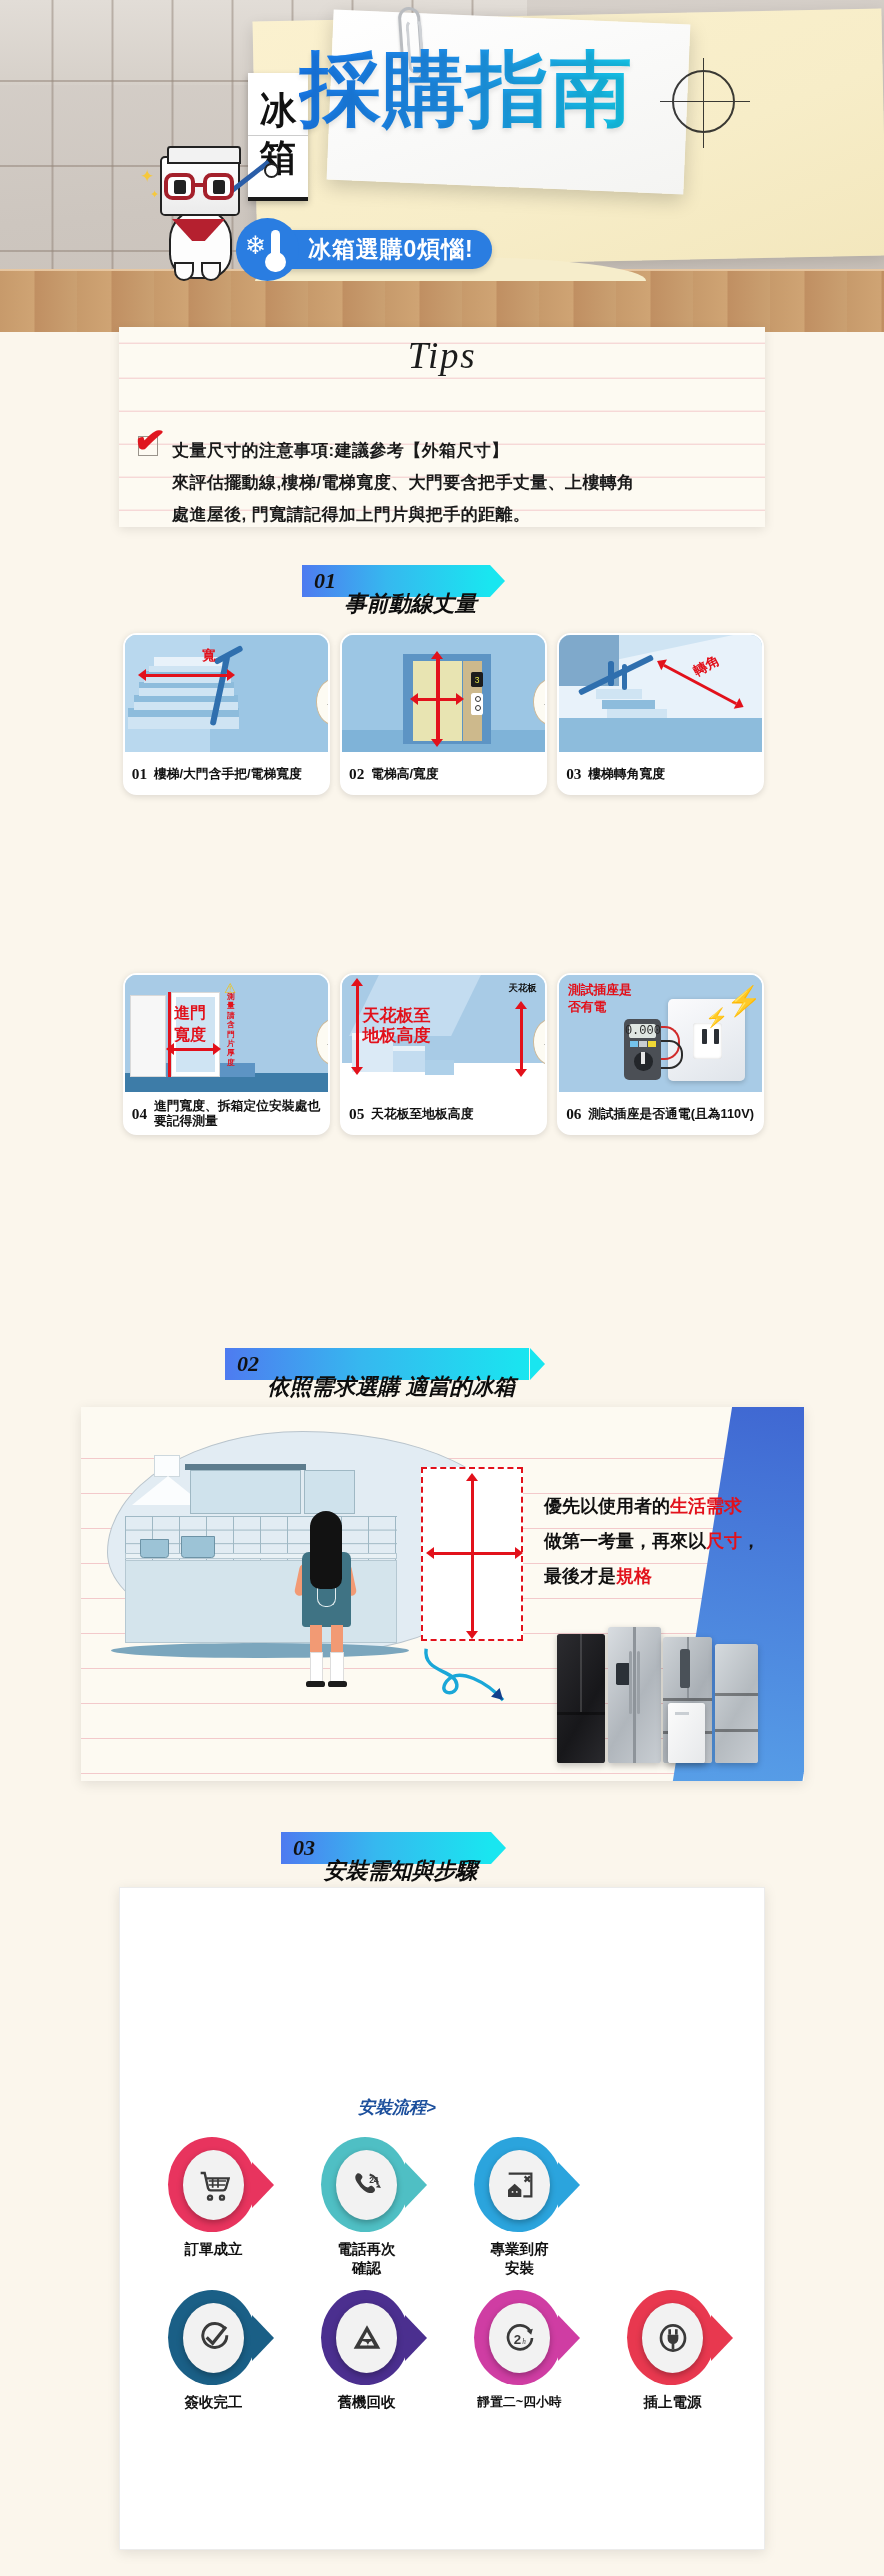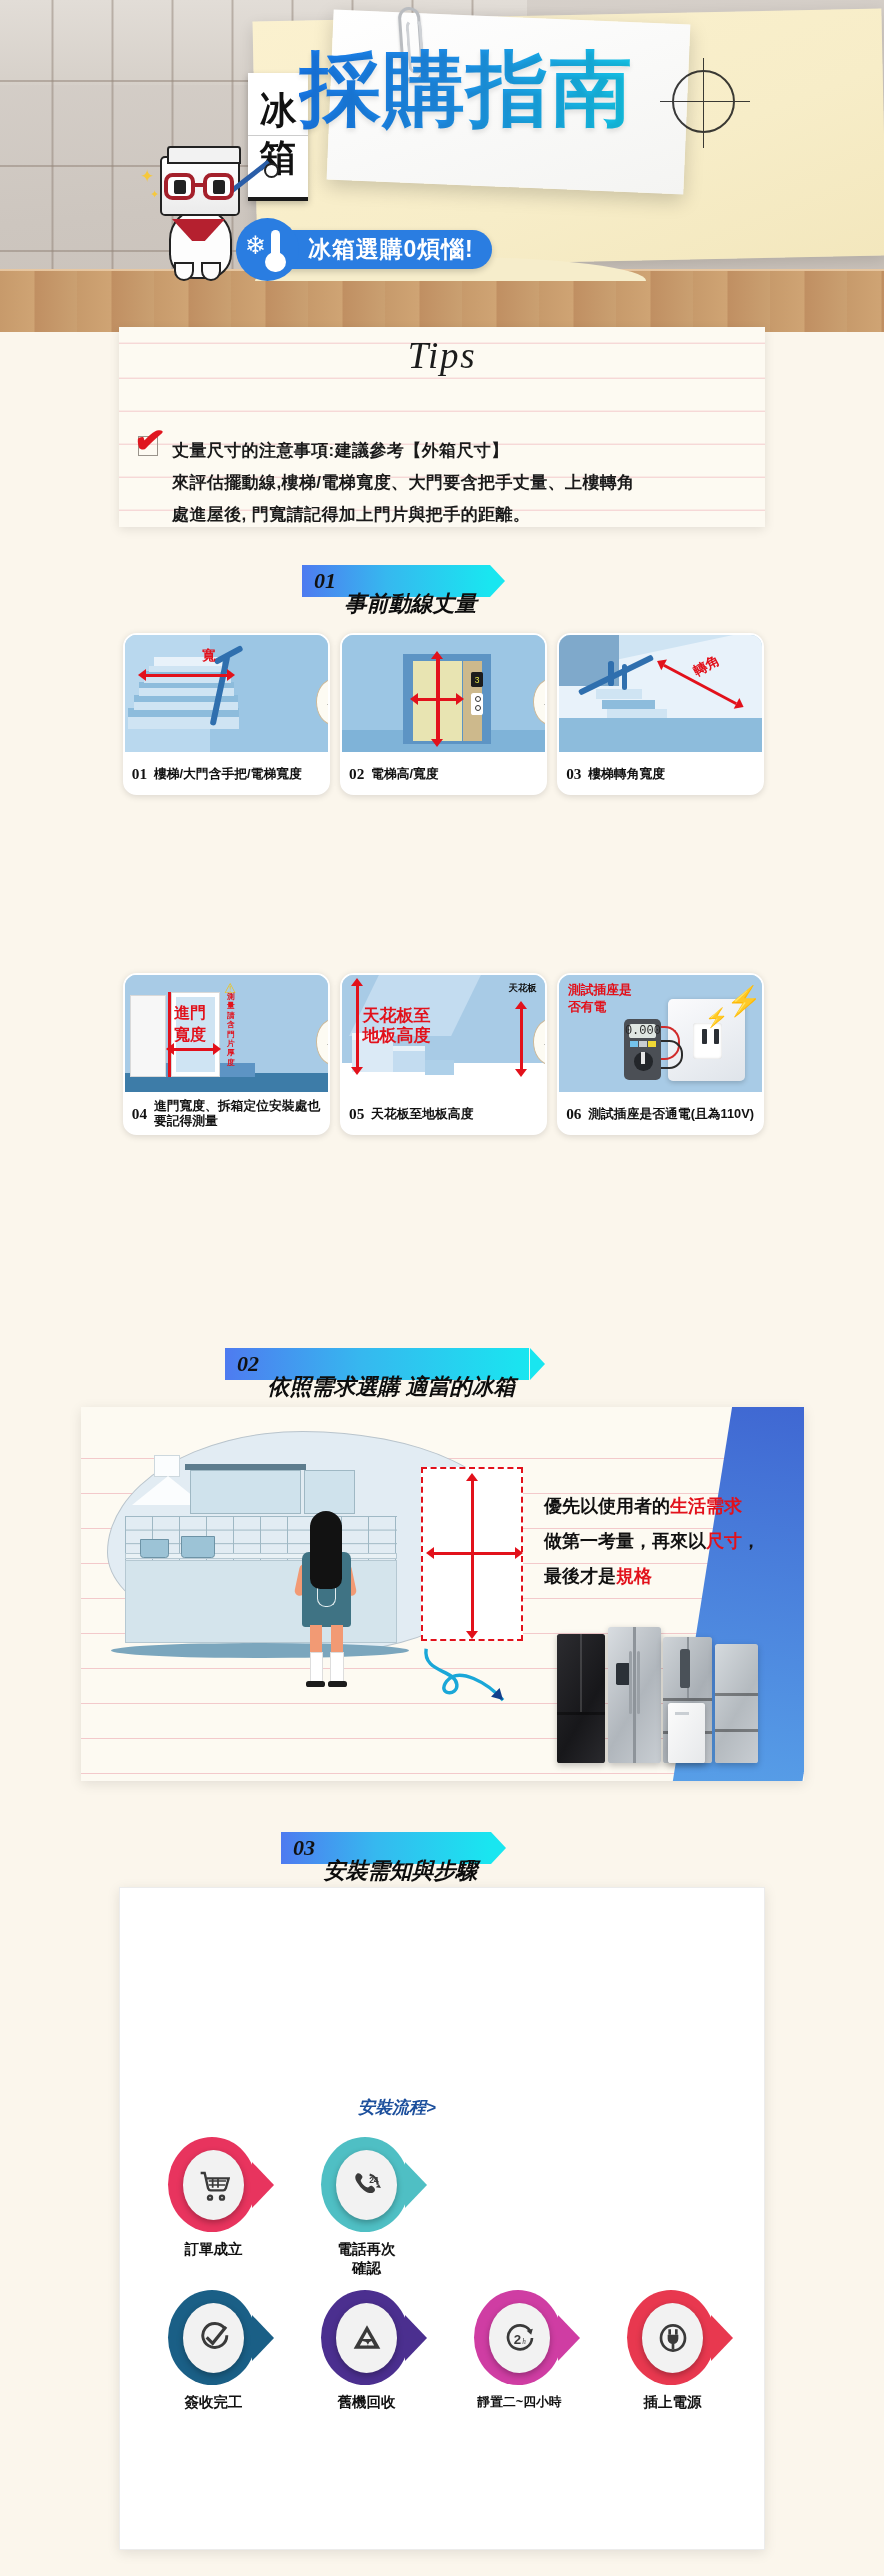--- a/index.html
+++ b/index.html
@@ -682,20 +682,36 @@
               <path d="M4.5 3.5c1.4-1 3 .4 3.8 1.6.6 1 .2 1.8-.5 2.5-.6.6-.6 1.2-.1 2.2.8 1.6 2.1 2.9 3.7 3.7 1 .5 1.6.5 2.2-.1.7-.7 1.5-1.1 2.5-.5 1.2.8 2.6 2.4 1.6 3.8-1.6 2.2-5 1.6-8.1-.8A15 15 0 0 1 5.3 11C3 8 2.4 5.1 4.5 3.5z"></path>
               <path d="M14 4.2a8 8 0 0 1 6 7.6" fill="none" stroke="#3a3a3a" stroke-width="1.7"></path>
               <polygon points="21,11.4 18.6,13.6 22.4,14.2"></polygon>
               <text x="13.6" y="10.4" font-size="6.4" font-family="Liberation Sans" font-weight="700">24</text>
             </svg>
         </div>
       </div>
       <div class="flow-label" style="white-space:pre-line;">電話再次
 確認</div>
     </div>
+    <div class="flow-item">
+      <div class="flow-badge">
+        <div class="flow-blob" style="background:#2ba4dd;color:#2ba4dd;"></div>
+        <div class="flow-inner">
+          <svg viewBox="0 0 24 24">
+              <path d="M3.5 3.5h17v17h-6" fill="none" stroke="#3a3a3a" stroke-width="1.7"></path>
+              <path d="M3 15.5 8 11l5 4.5V21H3z"></path>
+              <path d="M15.5 5.5l4 4M19.5 5.5l-4 4" stroke="#3a3a3a" stroke-width="1.7" fill="none"></path>
+              <circle cx="6.4" cy="17.2" r=".7" fill="#f2f2f2"></circle>
+              <circle cx="9.6" cy="17.2" r=".7" fill="#f2f2f2"></circle>
+            </svg>
+        </div>
+      </div>
+      <div class="flow-label" style="white-space:pre-line;">專業到府
+安裝</div>
+    </div>
   </div>
 
   <div class="flow-row" style="top:400px;">
     <div class="flow-item">
       <div class="flow-badge">
         <div class="flow-blob" style="background:#1a5f86;color:#1a5f86;"></div>
         <div class="flow-inner">
           <svg viewBox="0 0 24 24">
               <path d="M20 5a9 9 0 1 0 1.6 5" fill="none" stroke="#3a3a3a" stroke-width="2.2"></path>
               <path d="M6.5 11.5 11 16 21 3.5" fill="none" stroke="#3a3a3a" stroke-width="2.4"></path>

